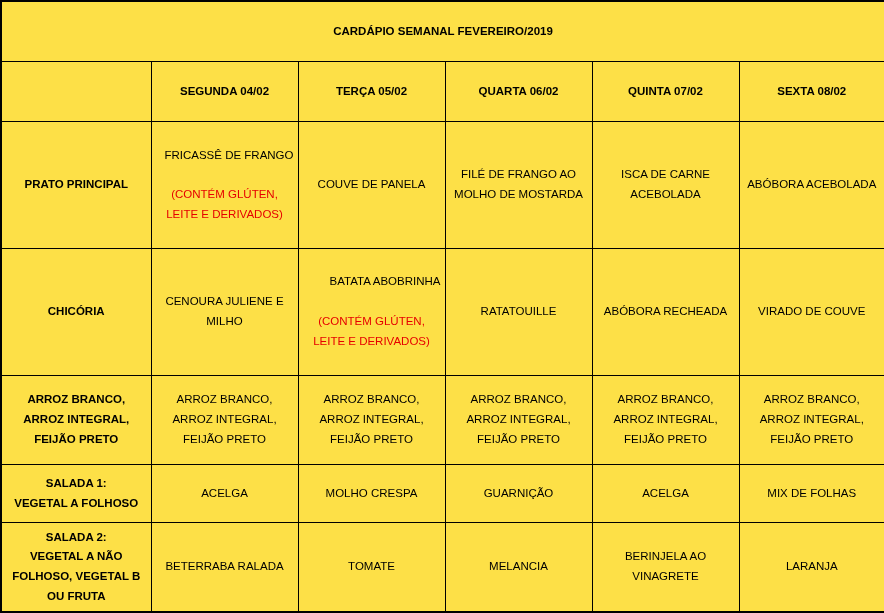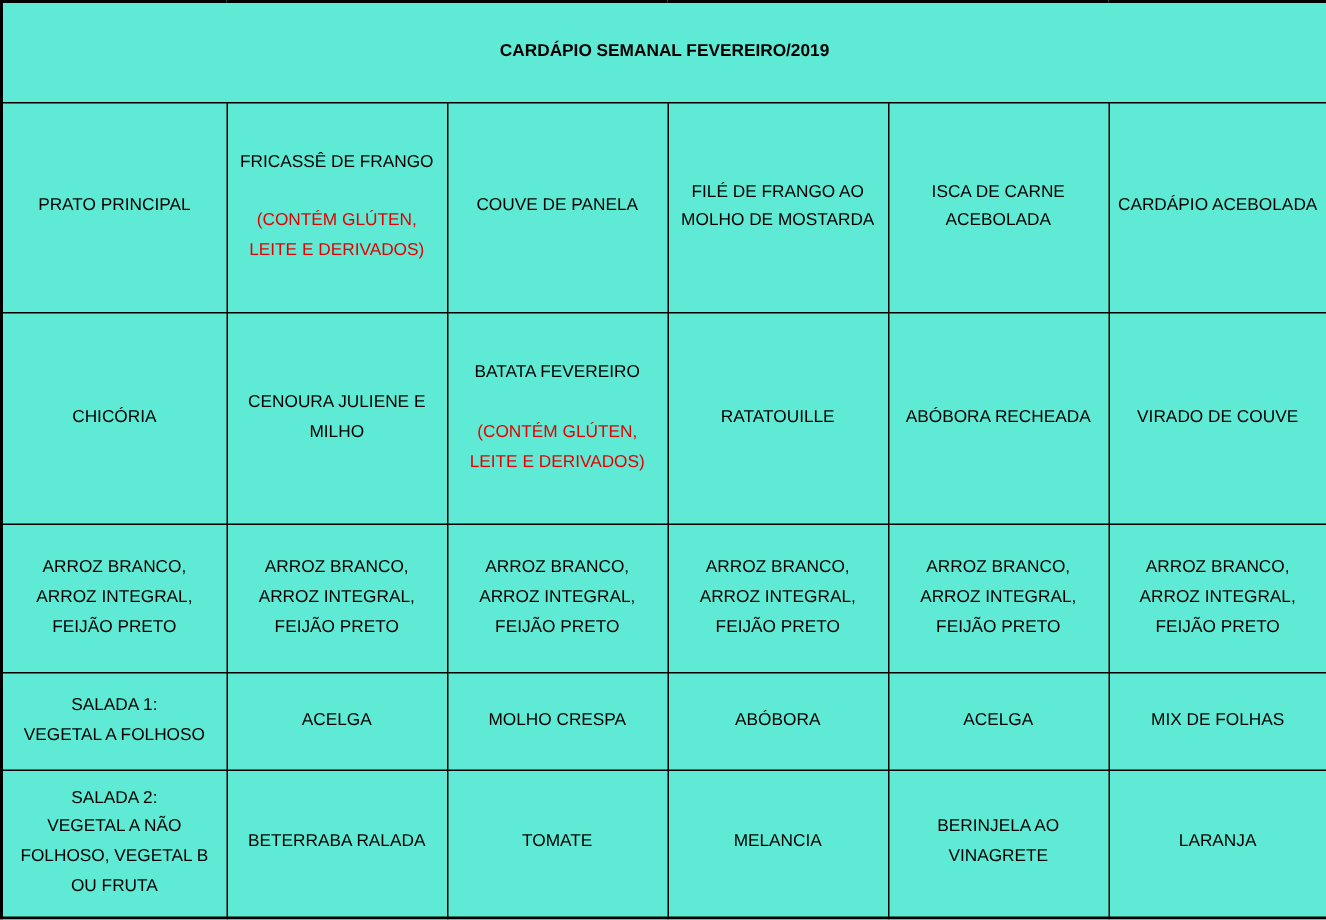--- a/index.html
+++ b/index.html
@@ -6,21 +6,21 @@
     margin: 0;
     padding: 0;
     background: #ffffff;
     font-family: "Liberation Sans", sans-serif;
     color: #000000;
   }
   .sheet {
     width: 884px;
     height: 613px;
     box-sizing: border-box;
-    background: #5eead4;
+    background: #fde047;
   }
   table.menu {
     width: 884px;
     height: 613px;
     border-collapse: collapse;
     table-layout: fixed;
     border: 2px solid #000000;
   }
   table.menu td {
     border: 1px solid #000000;
@@ -33,31 +33,32 @@
     overflow: hidden;
   }
   td.title-cell {
     font-weight: bold;
     font-size: 12px;
   }
   td.day-header {
     font-weight: bold;
   }
   td.row-label {
-    font-weight: normal;
+    font-weight: bold;
   }
   .warn {
     display: block;
     color: #e60000;
     font-weight: normal;
     white-space: pre-line;
   }
   .main-dish {
     display: block;
     white-space: pre-line;
+    text-align: right;
   }
 </style>
 </head>
 <body>
 
 <div class="sheet">
   <table class="menu">
     <colgroup>
       <col style="width:150px">
       <col style="width:147px">
@@ -65,43 +66,51 @@
       <col style="width:147px">
       <col style="width:147px">
       <col style="width:146px">
     </colgroup>
 
     <tbody>
         <tr style="height:59px">
       <td class="title-cell" colspan="6">CARDÁPIO SEMANAL FEVEREIRO/2019</td>
     </tr>
 
+    <tr style="height:59px">
+      <td></td>
+      <td class="day-header">SEGUNDA 04/02</td>
+      <td class="day-header">TERÇA 05/02</td>
+      <td class="day-header">QUARTA 06/02</td>
+      <td class="day-header">QUINTA 07/02</td>
+      <td class="day-header">SEXTA 08/02</td>
+    </tr>
 
     <tr style="height:63px">
       <td class="row-label">PRATO PRINCIPAL</td>
       <td>
         <span class="main-dish">FRICASSÊ DE FRANGO</span>
         <span class="warn">(CONTÉM GLÚTEN,
 LEITE E DERIVADOS)</span>
       </td>
       <td>COUVE DE PANELA</td>
       <td>FILÉ DE FRANGO AO
 MOLHO DE MOSTARDA</td>
       <td>ISCA DE CARNE
 ACEBOLADA</td>
-      <td>CARDÁPIO ACEBOLADA</td>
+      <td>ABÓBORA ACEBOLADA</td>
     </tr>
 
 
     <tr style="height:79px">
       <td class="row-label">CHICÓRIA</td>
       <td>CENOURA JULIENE  E
 MILHO</td>
       <td>
-        <span class="main-dish">BATATA FEVEREIRO</span>
+        <span class="main-dish">BATATA ABOBRINHA</span>
         <span class="warn">(CONTÉM GLÚTEN,
 LEITE E DERIVADOS)</span>
       </td>
       <td>RATATOUILLE</td>
       <td>ABÓBORA RECHEADA</td>
       <td>VIRADO DE COUVE</td>
     </tr>
 
     <tr style="height:87px">
       <td class="row-label">ARROZ BRANCO,
@@ -122,21 +131,21 @@
       <td>ARROZ BRANCO,
 ARROZ INTEGRAL,
 FEIJÃO PRETO</td>
     </tr>
 
     <tr style="height:57px">
       <td class="row-label">SALADA 1:
 VEGETAL A FOLHOSO</td>
       <td>ACELGA</td>
       <td>MOLHO CRESPA</td>
-      <td>ABÓBORA</td>
+      <td>GUARNIÇÃO</td>
       <td>ACELGA</td>
       <td>MIX DE FOLHAS</td>
     </tr>
 
     <tr style="height:87px">
       <td class="row-label">SALADA 2:
 VEGETAL A NÃO
 FOLHOSO, VEGETAL B
 OU FRUTA</td>
       <td>BETERRABA RALADA</td>

